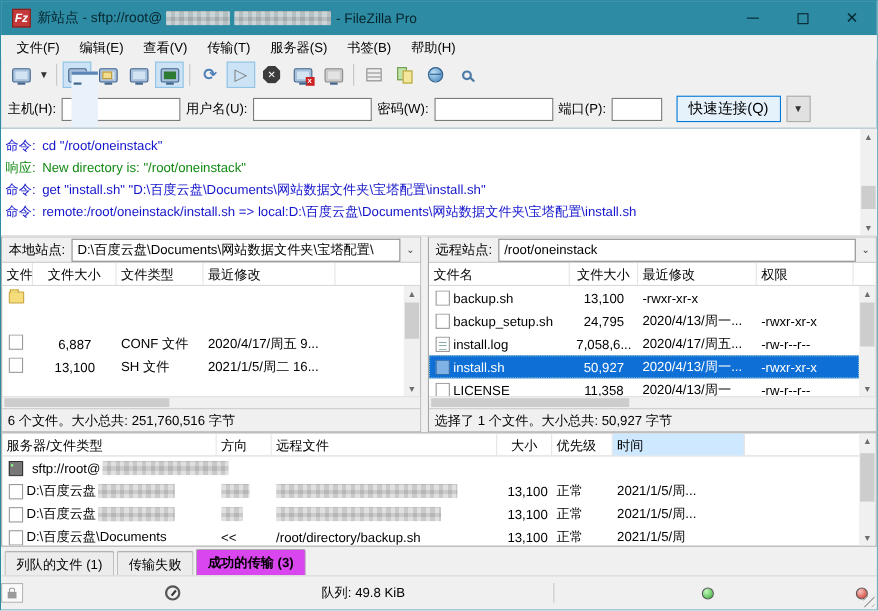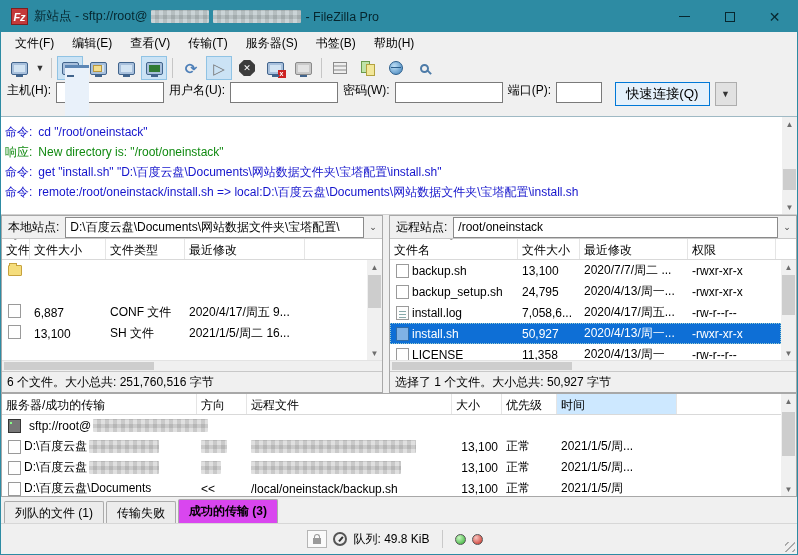--- a/index.html
+++ b/index.html
@@ -44,21 +44,21 @@
   .mag { width:9px; height:9px; border:2px solid #4d7ba8; border-radius:50%; position:relative; }
   .mag::after { content:""; position:absolute; width:6px; height:2px; background:#4d7ba8; transform:rotate(45deg); right:-5px; bottom:-2px; }
   .globe { width:14px; height:14px; border-radius:50%; background:radial-gradient(circle at 35% 35%, #bfe0f7, #3d7fb8); border:1px solid #2b5e8c; position:relative; }
   .globe::after { content:""; position:absolute; left:1px; right:1px; top:5px; height:1px; background:#2b5e8c; }
   .pages { position:relative; width:15px; height:15px; }
   .pages .p1 { position:absolute; left:0; top:0; width:9px; height:12px; background:#bfe3a8; border:1px solid #6b9b4d; }
   .pages .p2 { position:absolute; left:5px; top:3px; width:9px; height:12px; background:#f2e79a; border:1px solid #b3a23f; }
   .filtericon { width:14px; height:12px; border:1px solid #8a8a8a; background:repeating-linear-gradient(0deg,#eee 0 2px,#bbb 2px 4px); }
 
   
-  .quickconnect { height:34px; display:flex; padding:0 6px; gap:5px; flex:0 0 34px; }
+  .quickconnect { height:34px; display:flex; align-items:center; padding:0 6px; gap:5px; flex:0 0 34px; }
   .qc-label { white-space:nowrap; }
   .qc-input { height:21px; border:1px solid #7a7a7a; background:#fff; }
   .qc-host,.qc-user,.qc-pass { width:108px; }
   .qc-port { width:46px; }
   .qc-btn { height:24px; padding:0 10px; background:#e5f1fb; border:1px solid #0078d7; margin-left:8px; white-space:nowrap; }
   .qc-drop { width:22px; height:24px; border:1px solid #adadad; background:#e1e1e1; display:flex; align-items:center; justify-content:center; font-size:9px; color:#333; }
 
   
   .log { height:99px; background:#fff; border-top:1px solid #9fb9c4; border-bottom:1px solid #d0d0d0; position:relative; flex:0 0 99px; padding:5px 20px 0 4px; overflow:hidden; }
   .log-line { white-space:nowrap; line-height:20px; font-size:12px; }
@@ -84,21 +84,21 @@
   .sitebar .sb-label { padding:0 6px; white-space:nowrap; }
   .sitebar .sb-path { flex:1; height:21px; background:#fff; border:1px solid #8a8a8a; display:flex; align-items:center; padding:0 4px; white-space:nowrap; overflow:hidden; }
   .sitebar .sb-chevron { width:18px; text-align:center; color:#444; font-size:9px; }
   .listhead { height:21px; display:flex; align-items:stretch; border-bottom:1px solid #d9d9d9; background:#fff; flex:0 0 21px; position:relative; }
   .col { padding:3px 4px; border-right:1px solid #e5e5e5; white-space:nowrap; overflow:hidden; position:relative; }
   .col .caret { position:absolute; top:-2px; left:12px; font-size:8px; color:#666; }
   .filelist { flex:1; overflow:hidden; position:relative; }
   .frow { height:21px; display:flex; align-items:center; white-space:nowrap; }
   .frow .cell { padding:0 4px; overflow:hidden; }
   .frow.selected { background:#0e6fd6; color:#fff; outline:1px dotted #9cc; outline-offset:-1px; }
-  .num { text-align:left; }
+  .num { text-align:center; }
   .pane-status { height:21px; background:#f0f0f0; border-top:1px solid #c8c8c8; display:flex; align-items:center; padding:0 5px; flex:0 0 21px; white-space:nowrap; }
 
   
   .fi { display:inline-block; width:13px; height:14px; margin:0 3px 0 2px; flex:0 0 13px; position:relative; }
   .fi.folder { width:14px; height:11px; background:#f5dd7c; border:1px solid #c7a23e; border-radius:1px; margin-top:2px; }
   .fi.folder::before { content:""; position:absolute; top:-3px; left:0; width:6px; height:2px; background:#f5dd7c; border:1px solid #c7a23e; border-bottom:none; }
   .fi.file { background:#fff; border:1px solid #9a9a9a; }
   .fi.textfile { background:#fdfdfd; border:1px solid #9a9a9a; }
   .fi.textfile::after { content:""; position:absolute; left:2px; right:2px; top:3px; height:8px;
     background:repeating-linear-gradient(0deg,#8aa 0 1px,transparent 1px 3px); }
@@ -118,21 +118,21 @@
   .qc0{width:195px;} .qc1{width:50px;} .qc2{width:205px;} .qc3{width:50px;} .qc4{width:55px;} .qc5{width:120px;}
   .qhead .hl { background:#cde8ff; }
   .qrow .cell { padding:0 4px; overflow:hidden; display:flex; align-items:center; }
 
   
   .tabs { height:26px; display:flex; align-items:flex-end; padding-left:3px; gap:2px; flex:0 0 26px; background:#f0f0f0; }
   .tab { height:22px; padding:3px 10px; border:1px solid #ababab; border-bottom:none; background:#ececec; border-radius:2px 2px 0 0; }
   .tab.active { background:#d946ef; font-weight:bold; height:24px; }
 
   
-  .statusbar { flex:1; background:#f0f0f0; border-top:1px solid #d7d7d7; display:flex; align-items:center; justify-content:center; padding-right:8px; gap:6px; position:relative; }
+  .statusbar { flex:1; background:#f0f0f0; border-top:1px solid #d7d7d7; display:flex; align-items:center; justify-content:space-between; padding-right:8px; gap:6px; position:relative; }
   .sb-iconbox { width:20px; height:18px; border:1px solid #b5b5b5; background:#fafafa; display:flex; align-items:center; justify-content:center; }
   .lock { width:8px; height:6px; background:#9a9a9a; position:relative; margin-top:3px; }
   .lock::before { content:""; position:absolute; top:-4px; left:1px; width:4px; height:4px; border:1.5px solid #9a9a9a; border-bottom:none; border-radius:3px 3px 0 0; }
   .gauge { width:14px; height:14px; border-radius:50%; border:2px solid #555; position:relative; background:#eee; }
   .gauge::after { content:""; position:absolute; left:5px; top:2px; width:1.5px; height:6px; background:#333; transform:rotate(40deg); }
   .sb-sep { width:1px; height:18px; background:#c9c9c9; margin:0 6px; }
   .led { width:11px; height:11px; border-radius:50%; border:1px solid #555; }
   .led.green { background:radial-gradient(circle at 35% 30%, #c8f7c0, #2fae2f); }
   .led.red { background:radial-gradient(circle at 35% 30%, #f7c5c0, #c92a1e); }
   .grip { position:absolute; right:2px; bottom:2px; width:10px; height:10px;
@@ -343,21 +343,20 @@
         <div class="col" style="width:88px"><span>权限</span></div>
         <div class="col" style="flex:1;border-right:none"></div>
       </div>
       <div class="filelist" style="padding-right:15px">
         <div class="frow">
           <span class="cell" style="width:128px;display:flex;align-items:center">
               <span class="fi file"></span>
               <span>backup.sh</span>
             </span>
           <span class="cell num" style="width:62px">13,100</span>
-          <span class="cell" style="width:108px">2020/7/7/周二 ...</span>
           <span class="cell" style="width:88px">-rwxr-xr-x</span>
         </div>
         <div class="frow">
           <span class="cell" style="width:128px;display:flex;align-items:flex-end">
               <span class="fi file"></span>
               <span>backup_setup.sh</span>
             </span>
           <span class="cell num" style="width:62px">24,795</span>
           <span class="cell" style="width:108px">2020/4/13/周一...</span>
           <span class="cell" style="width:88px">-rwxr-xr-x</span>
@@ -401,21 +400,21 @@
           <div class="thumb" style="left:2px;width:180px"></div>
         </div>
       <div class="pane-status">
           <span>选择了 1 个文件。大小总共: 50,927 字节</span>
         </div>
     </div>
   </div>
 
   <div class="queue">
     <div class="qhead">
-      <div class="col qc0"><span>服务器/成功的传输</span></div>
+      <div class="col qc0"><span>服务器/文件类型</span></div>
       <div class="col qc1"><span>方向</span></div>
       <div class="col qc2"><span>远程文件</span></div>
       <div class="col qc3 num"><span>大小</span></div>
       <div class="col qc4"><span>优先级</span></div>
       <div class="col qc5 hl"><span>时间</span></div>
       <div class="col" style="flex:1;border-right:none"></div>
     </div>
     <div class="qrow">
       <span class="cell" style="width:420px">
           <span class="fi server"></span>
@@ -454,21 +453,21 @@
       <span class="cell qc3 num" style="justify-content:flex-end">13,100</span>
       <span class="cell qc4">正常</span>
       <span class="cell qc5">2021/1/5/周...</span>
     </div>
     <div class="qrow">
       <span class="cell qc0">
           <span class="fi file"></span>
           <span>D:\百度云盘\Documents</span>
         </span>
       <span class="cell qc1">&lt;&lt;</span>
-      <span class="cell qc2">/local/oneinstack/backup.sh</span>
+      <span class="cell qc2">/root/directory/backup.sh</span>
       <span class="cell qc3 num" style="justify-content:flex-end">13,100</span>
       <span class="cell qc4">正常</span>
       <span class="cell qc5">2021/1/5/周</span>
     </div>
     <div class="vscroll">
       <div class="arr">▲</div>
         <div class="track">
           <div class="thumb" style="top:5%;height:60%"></div>
         </div>
         <div class="arr">▼</div>

